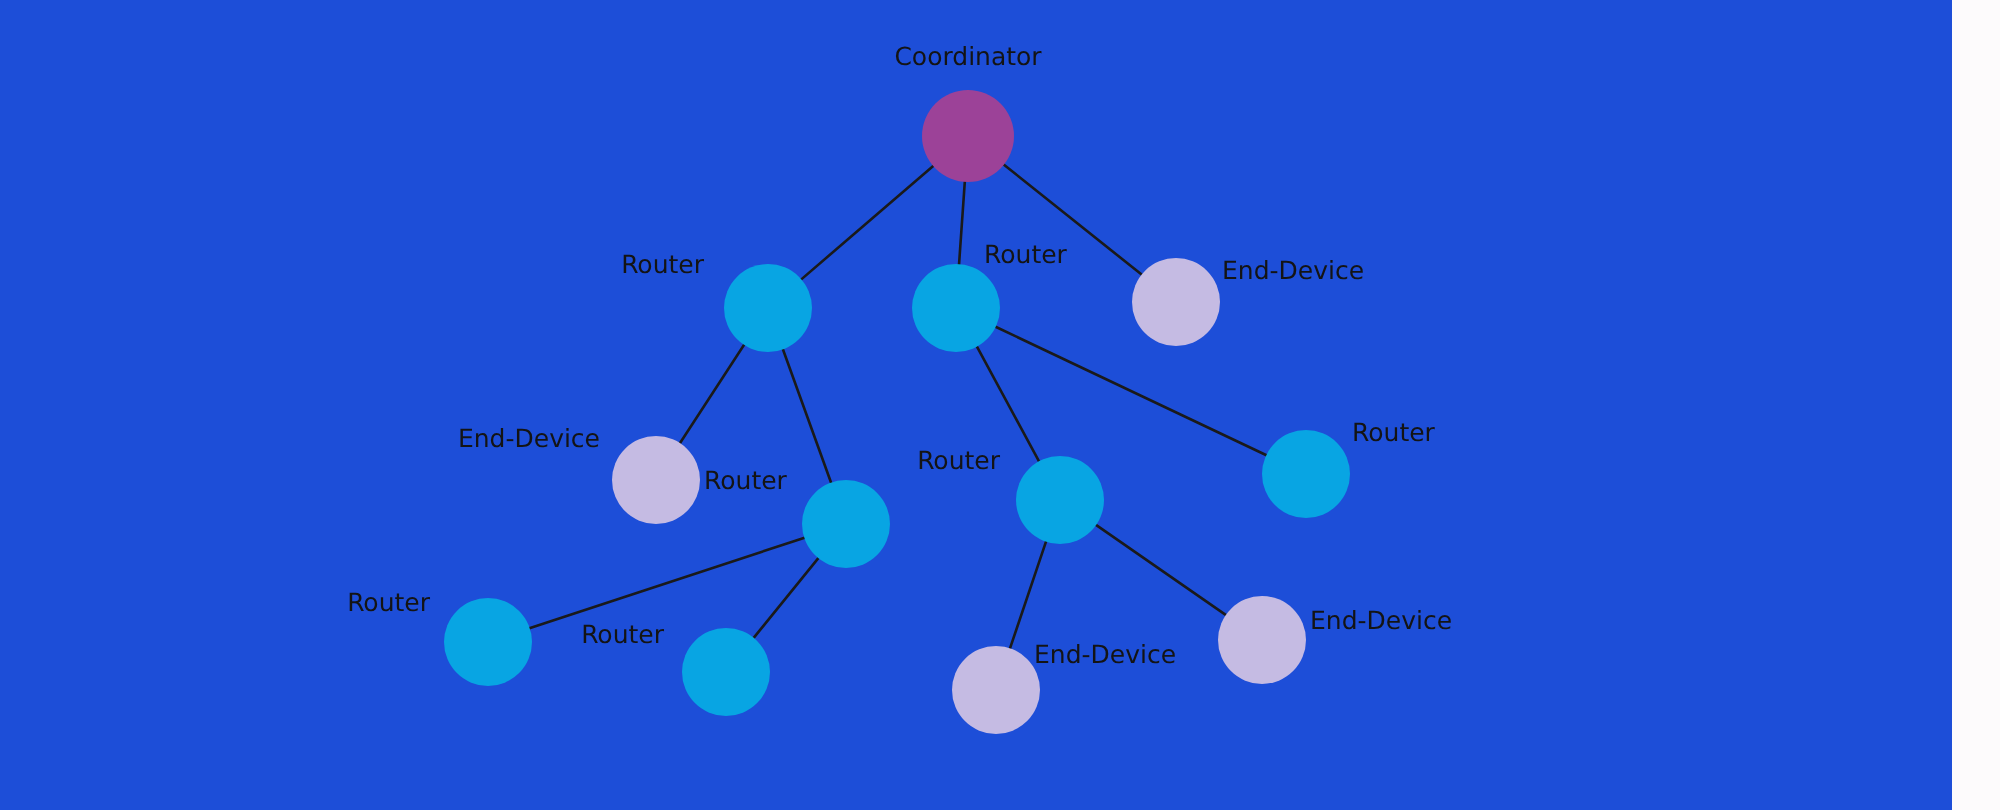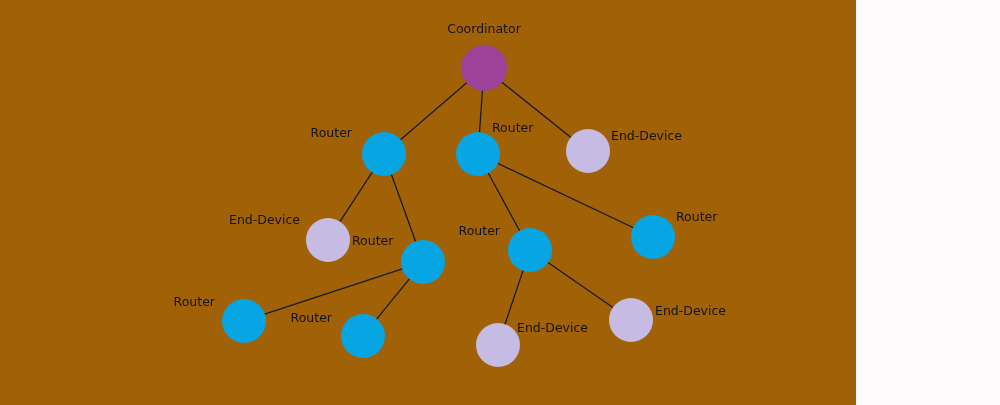--- a/index.html
+++ b/index.html
@@ -8,23 +8,23 @@
   }
   body {
     width: 1000px;
     height: 405px;
     background: #fdfbfc;
     font-family: "DejaVu Sans", sans-serif;
     overflow: hidden;
   }
   #diagram-root {
     position: relative;
-    width: 856px;
+    width: 976px;
     height: 405px;
-    background: #a16207;
+    background: #1d4ed8;
   }
   #topology-svg {
     position: absolute;
     top: 0;
     left: 0;
     width: 1000px;
     height: 405px;
     display: block;
   }
   .edge-line {

